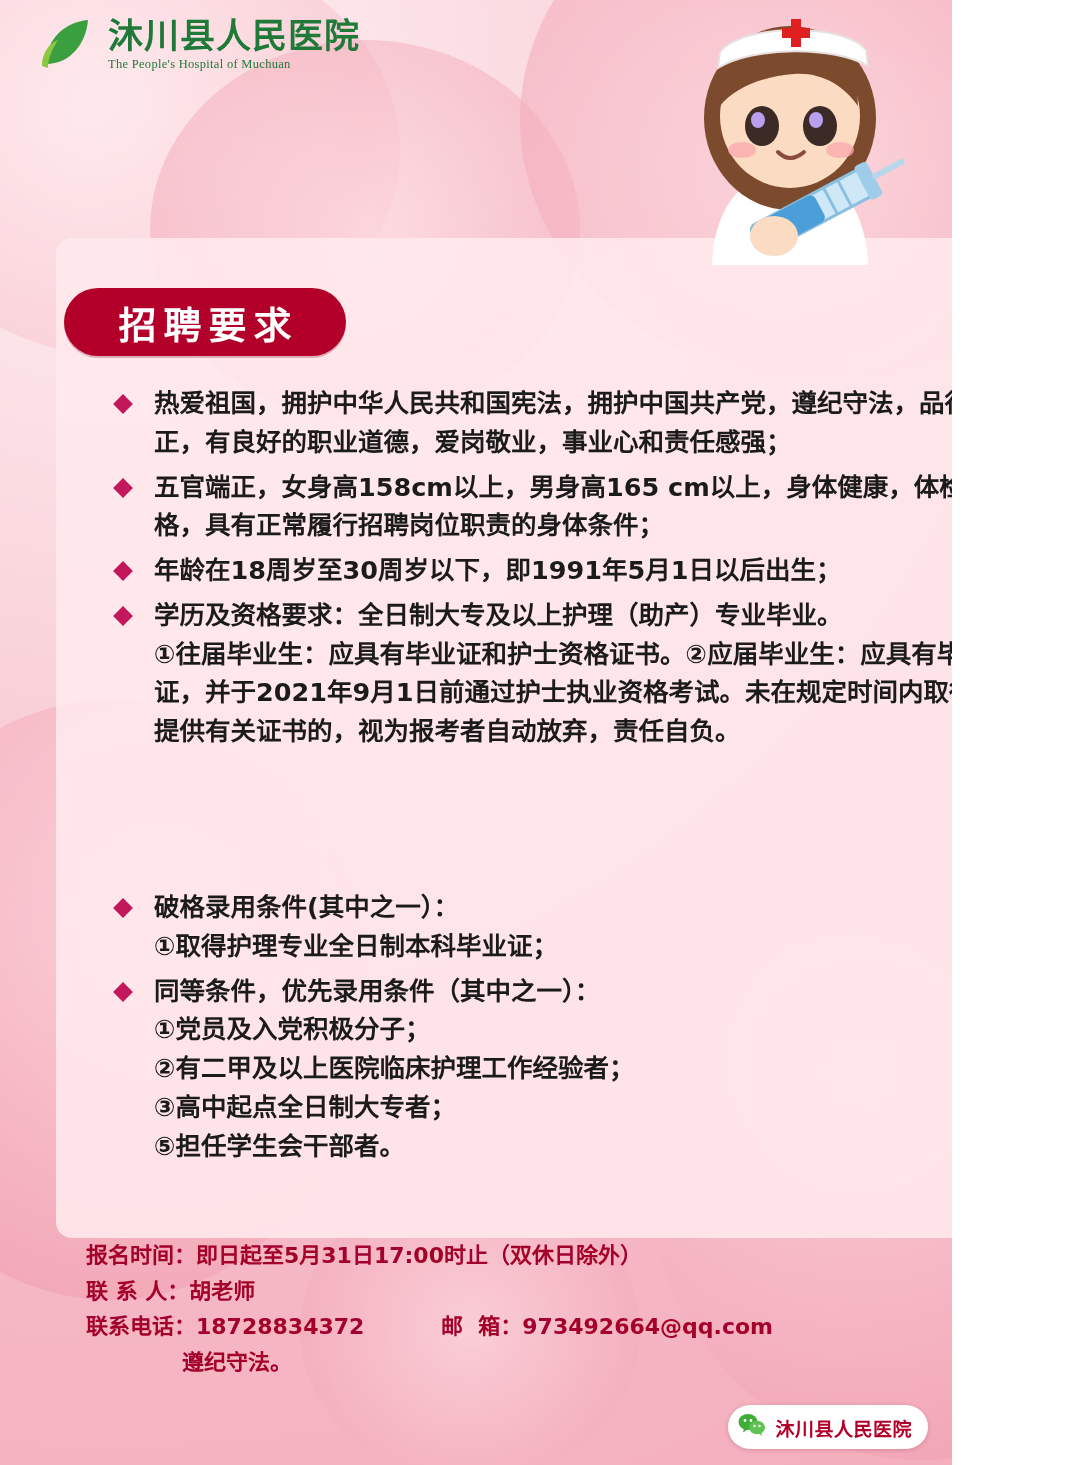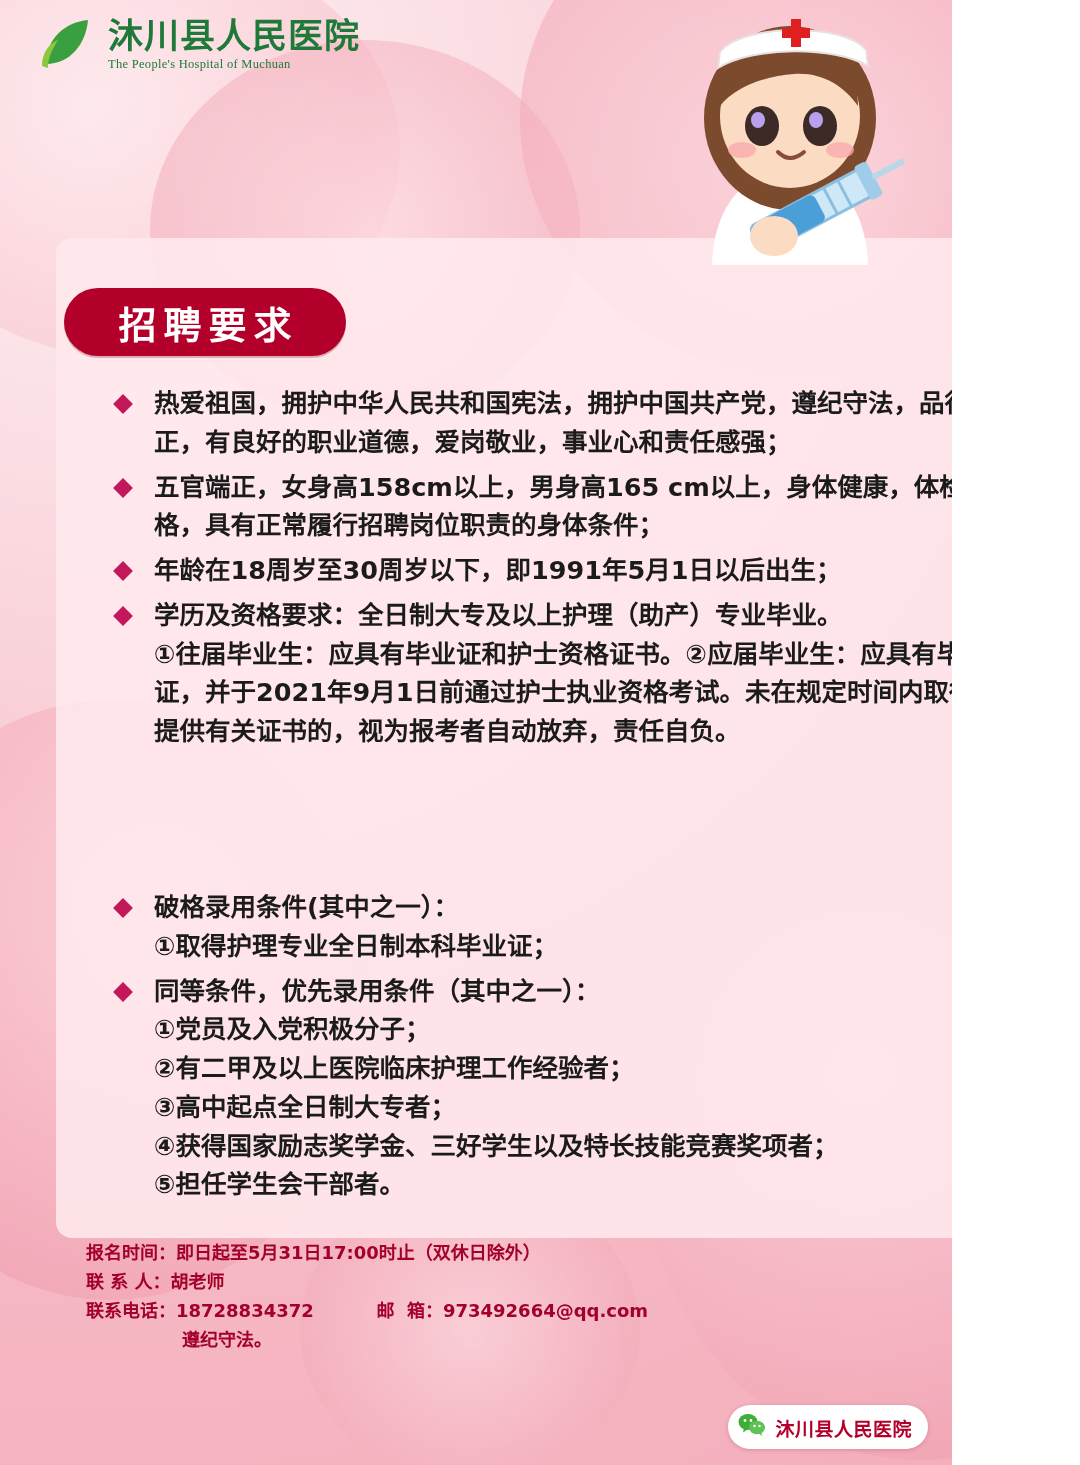--- a/index.html
+++ b/index.html
@@ -160,21 +160,21 @@
     display: block;
   }
 
   
   .footer {
     position: absolute;
     left: 86px;
     top: 1238px;
     width: 920px;
     font-family: "DejaVu Sans", "Liberation Sans", sans-serif;
-    font-size: 18px;
+    font-size: 22px;
     font-weight: bold;
     color: #a3002a;
     line-height: 1.62;
     z-index: 6;
   }
   .footer-row { white-space: pre; }
   .footer-row .indent { display: inline-block; width: 96px; }
 
   
   .wechat-badge {
@@ -297,21 +297,20 @@
         <span class="diamond"></span>
         <span class="sub-line">破格录用条件(其中之一）：</span>
         <span class="sub-line">①取得护理专业全日制本科毕业证；</span>
       </div>
       <div class="bullet-item">
         <span class="diamond"></span>
         <span class="sub-line">同等条件，优先录用条件（其中之一）：</span>
         <span class="sub-line">①党员及入党积极分子；</span>
         <span class="sub-line">②有二甲及以上医院临床护理工作经验者；</span>
         <span class="sub-line">③高中起点全日制大专者；</span>
-        <span class="sub-line">④获得国家励志奖学金、三好学生以及特长技能竞赛奖项者；</span>
         <span class="sub-line">⑤担任学生会干部者。</span>
       </div>
     </div>
 
   </div>
 
   <div class="footer">
     <div class="footer-row">报名时间：即日起至5月31日17:00时止（双休日除外）</div>
     <div class="footer-row">联 系 人：胡老师</div>
     <div class="footer-row">联系电话：18728834372          邮  箱：973492664@qq.com</div>

